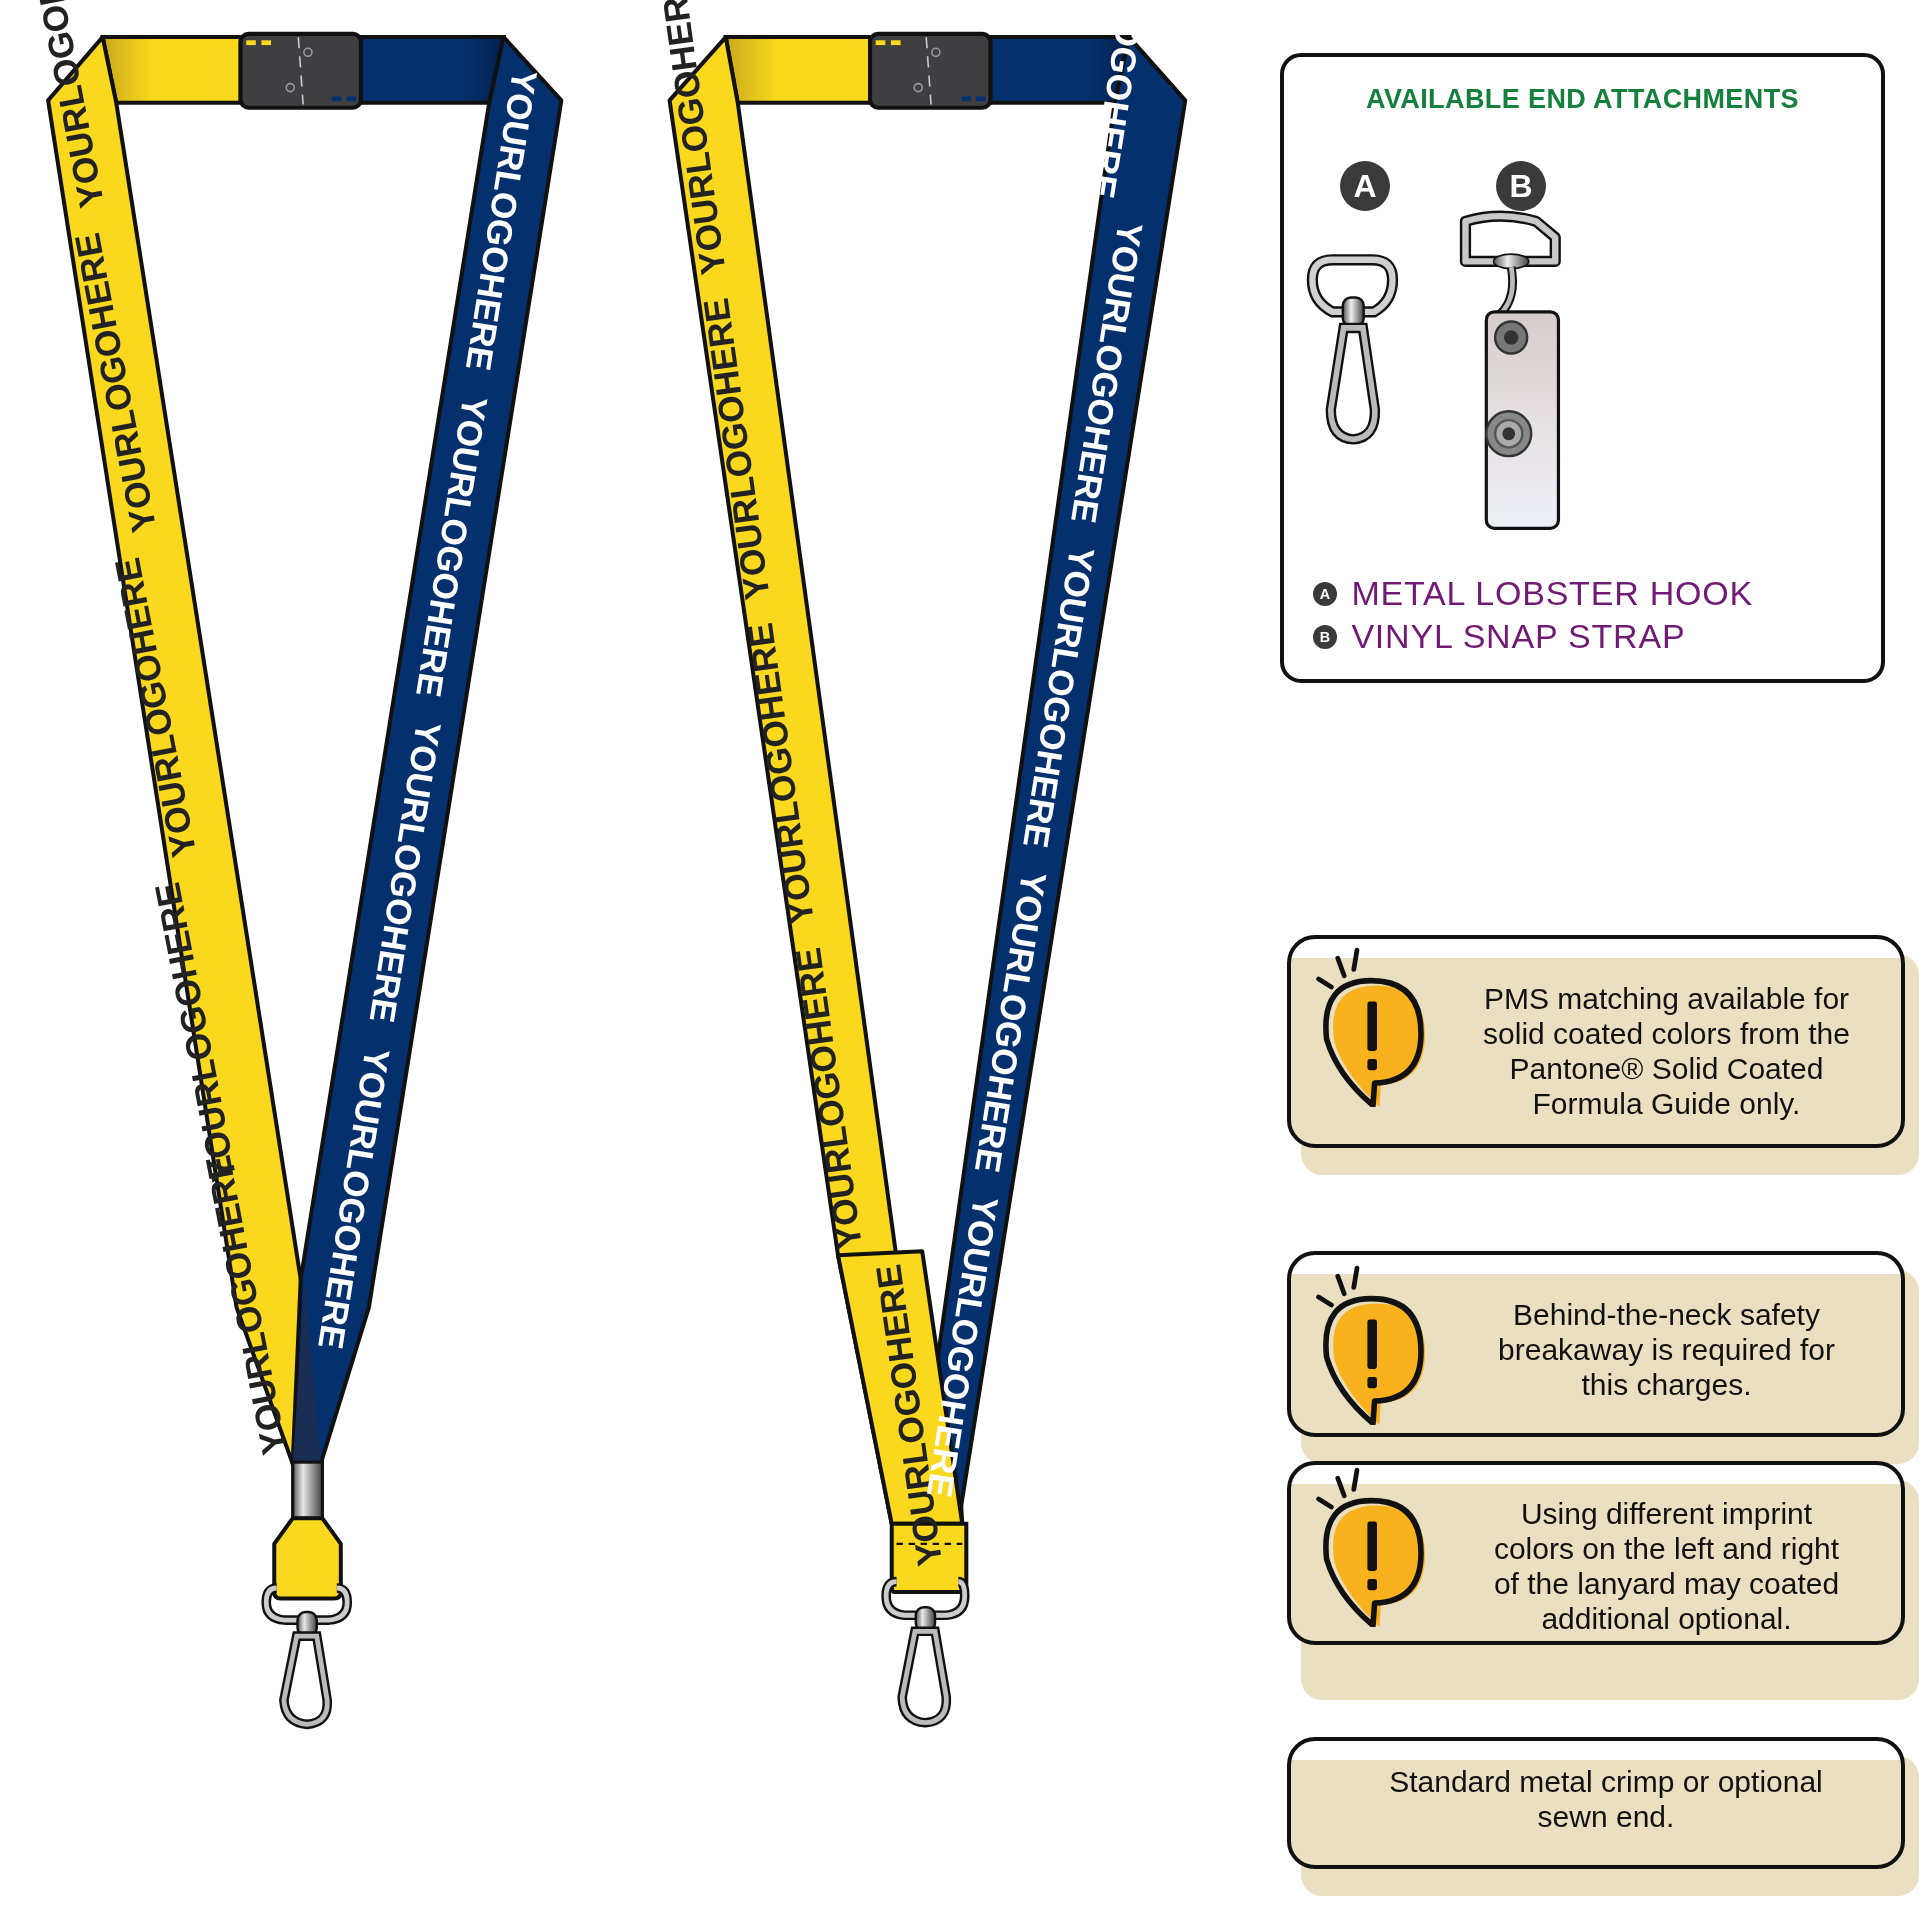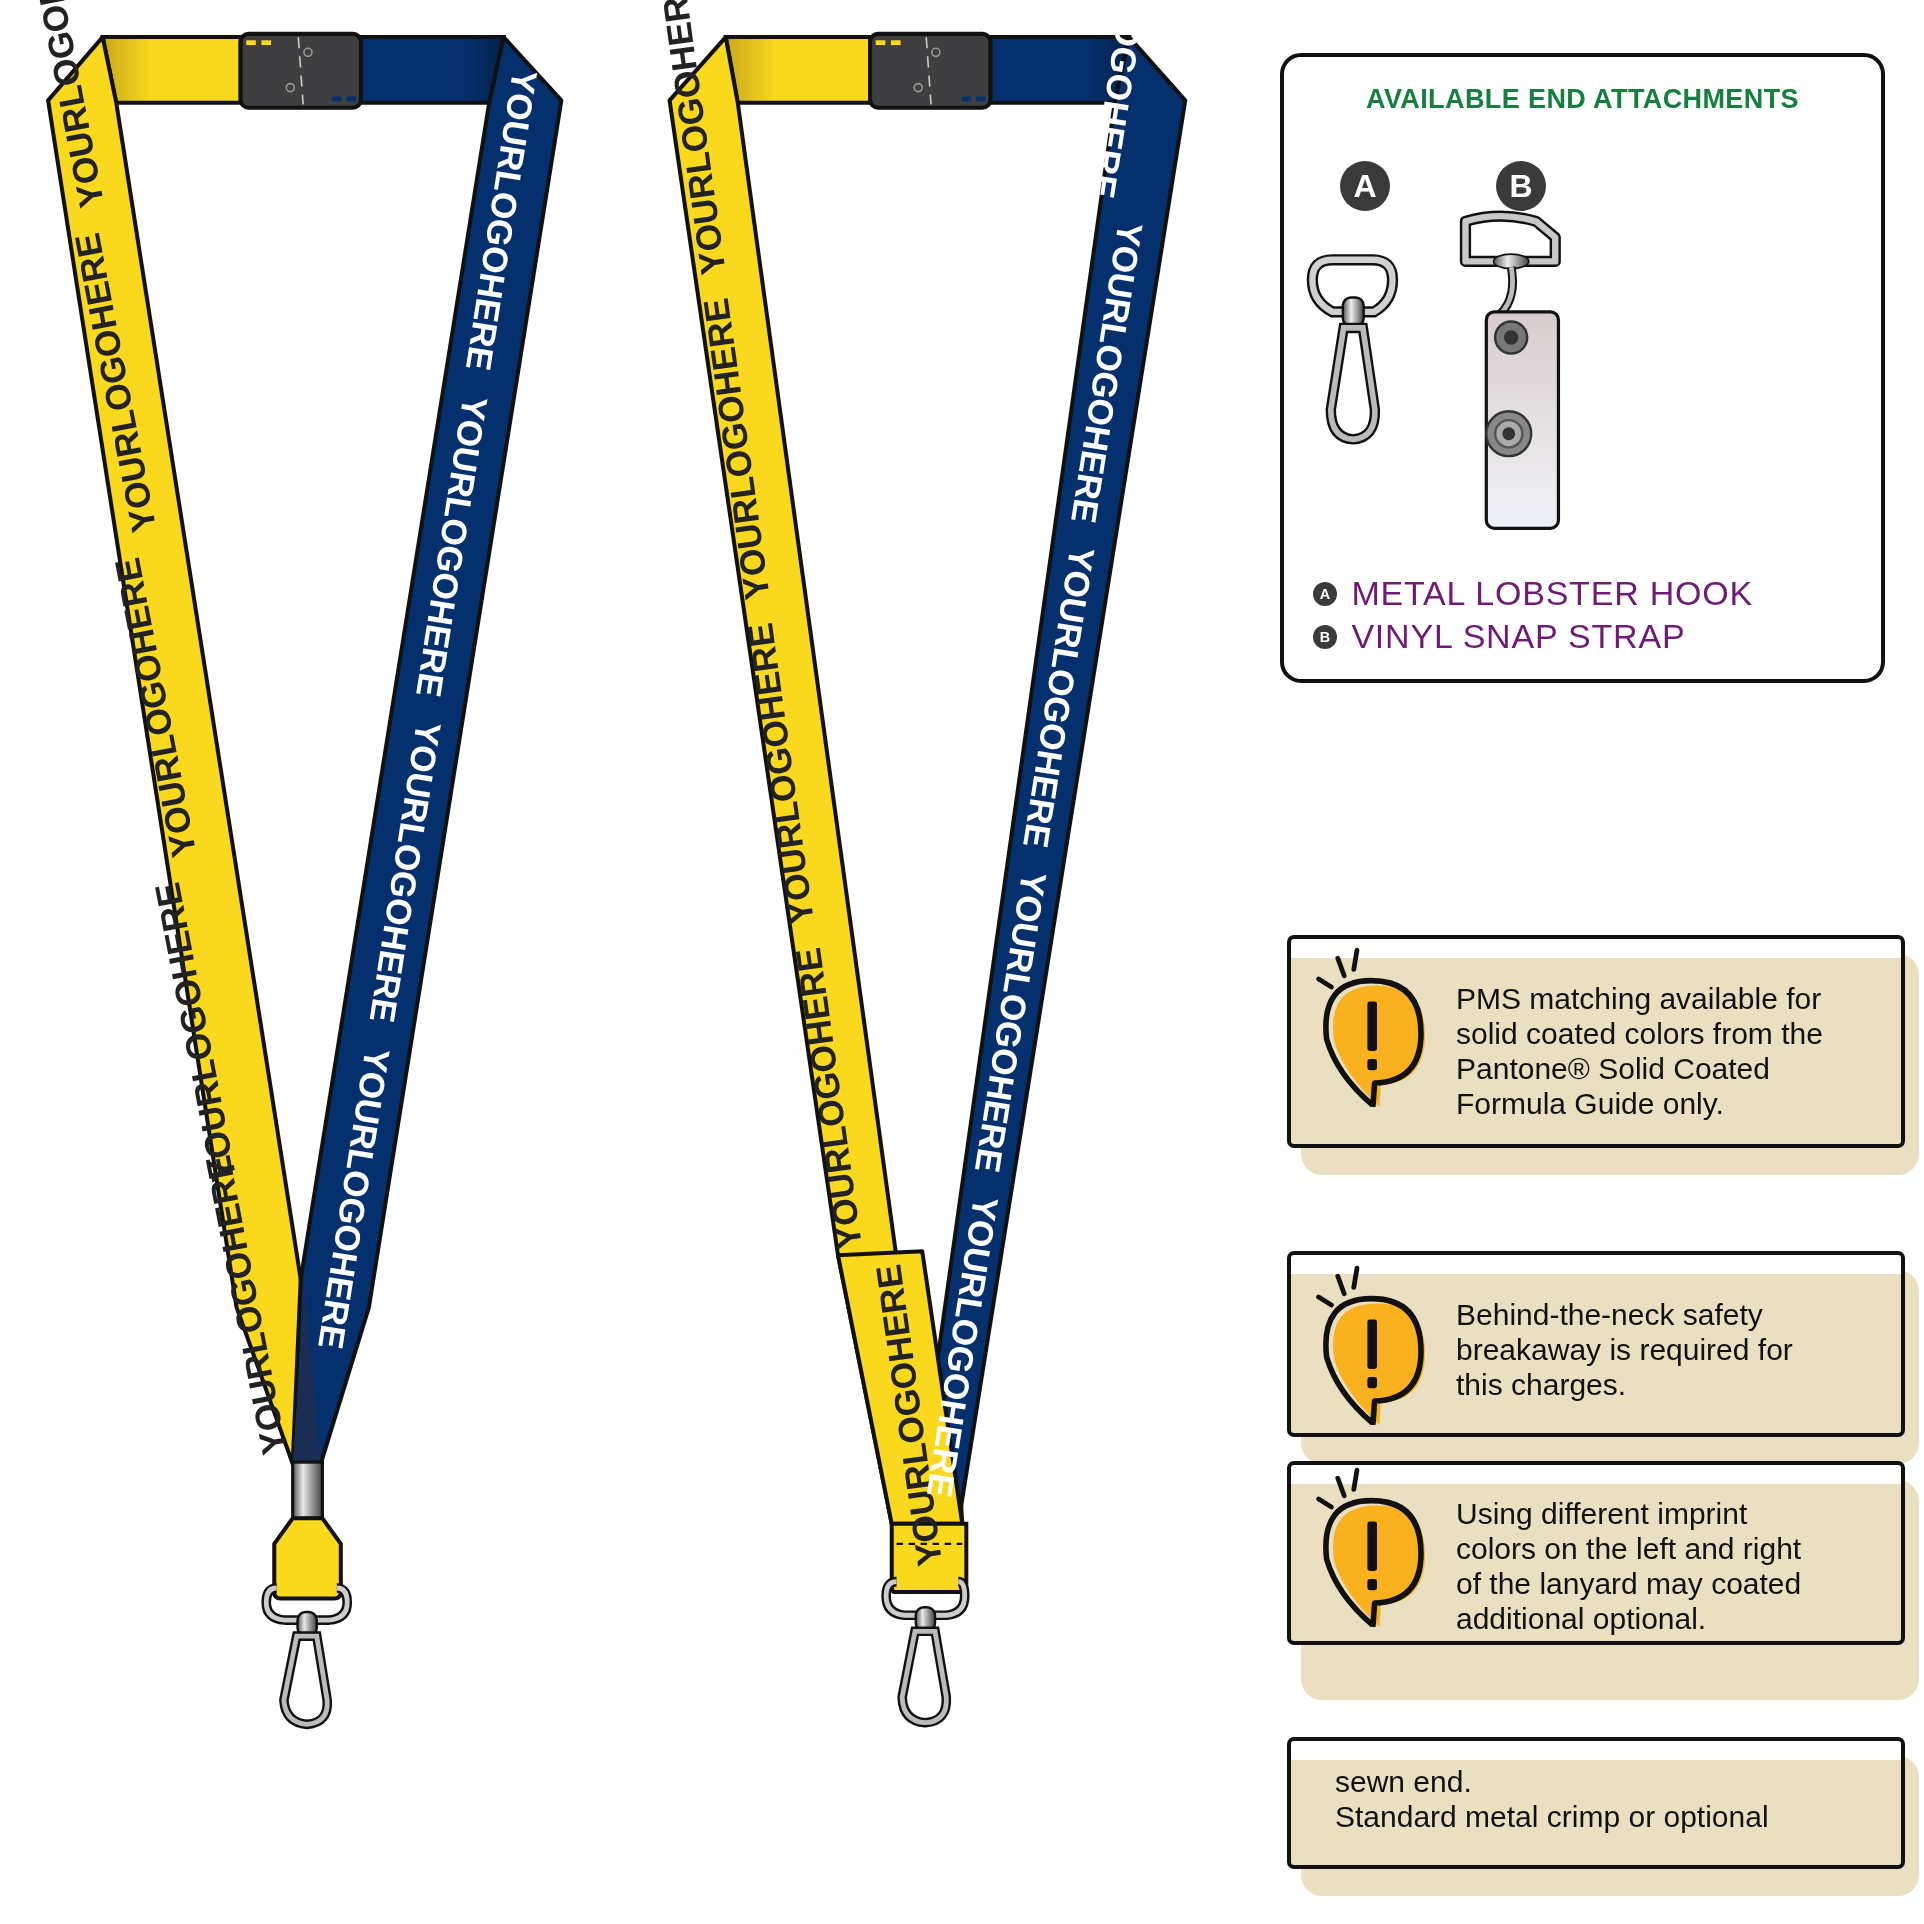--- a/index.html
+++ b/index.html
@@ -22,22 +22,22 @@
   .legend-row { display: flex; align-items: center; height: 43px; }
   .legend-badge { width: 24px; height: 24px; border-radius: 50%; background: #3a3a3a; color: #fff;
                   font-weight: 700; font-size: 14.4px; display: flex; align-items: center;
                   justify-content: center; margin-right: 14.4px; }
   .legend-label { font-size: 34px; color: #701a75; letter-spacing: 0.8px; }
 
   
   .note { position: absolute; left: 1287px; width: 618px; }
   .note-shadow { position: absolute; left: 14.4px; right: -14.4px; top: 19px; bottom: -27px;
                  background: #eadfc1; border-radius: 21px; }
-  .note-box { position: relative; border: 4px solid #111; border-radius: 7px; box-sizing: border-box;
-              background: linear-gradient(#fff 0, #fff 19px, #eadfc1 19px, #eadfc1 100%); }
+  .note-box { position: relative; border: 4px solid #111; border-radius: 28px; box-sizing: border-box;
+              background: linear-gradient(#fff 0, #fff 19px, #eadfc1 19px, #eadfc1 100%); text-align: center; }
   .note-text { position: absolute; left: 165px; right: 24px; font-size: 30px; line-height: 35px;
                color: #111; }
   .note-plain .note-text { left: 44px; }
   .alert-icon { position: absolute; left: 17.6px; }
 </style>
 </head>
 <body>
 
 <svg class="lanyard-svg" width="1251" height="1925" viewBox="0 0 1560 2400">
   <defs>
@@ -259,18 +259,18 @@
       <div>of the lanyard may coated</div>
       <div>additional optional.</div>
     </div>
   </div>
 </div>
 
 <div class="note note-plain" style="top:1737px; height:132px;">
   <div class="note-shadow"></div>
   <div class="note-box" style="height:132px;">
     <div class="note-text" style="top:22.5px;">
+      <div>Standard metal crimp or optional</div>
       <div>sewn end.</div>
-      <div>Standard metal crimp or optional</div>
     </div>
   </div>
 </div>
 
 
 </body></html>

